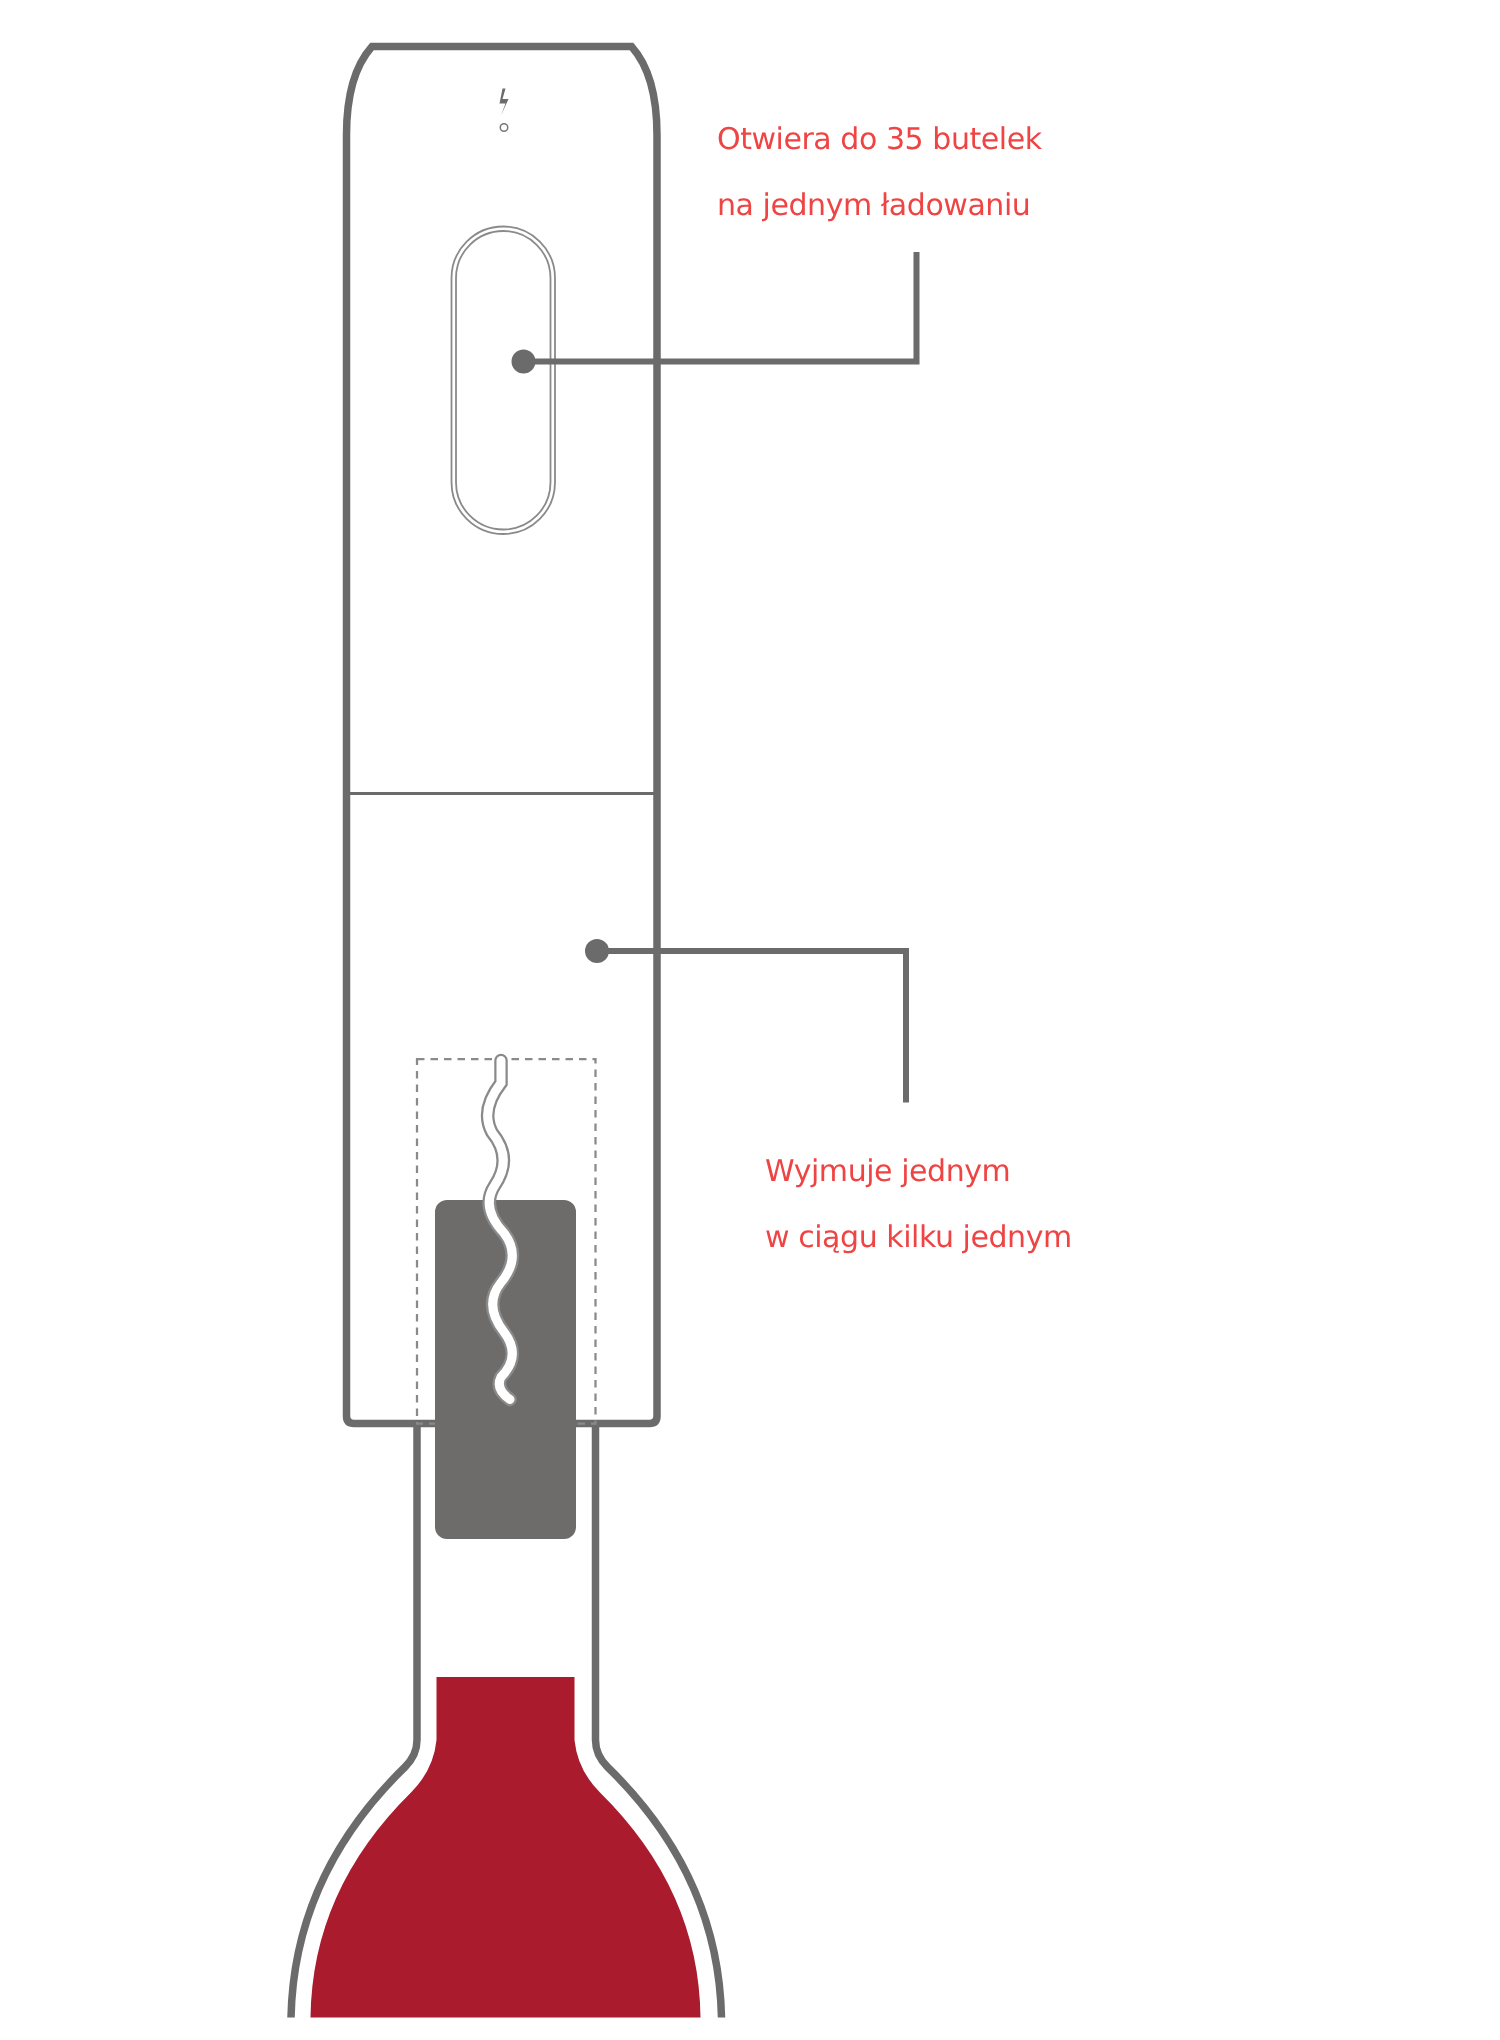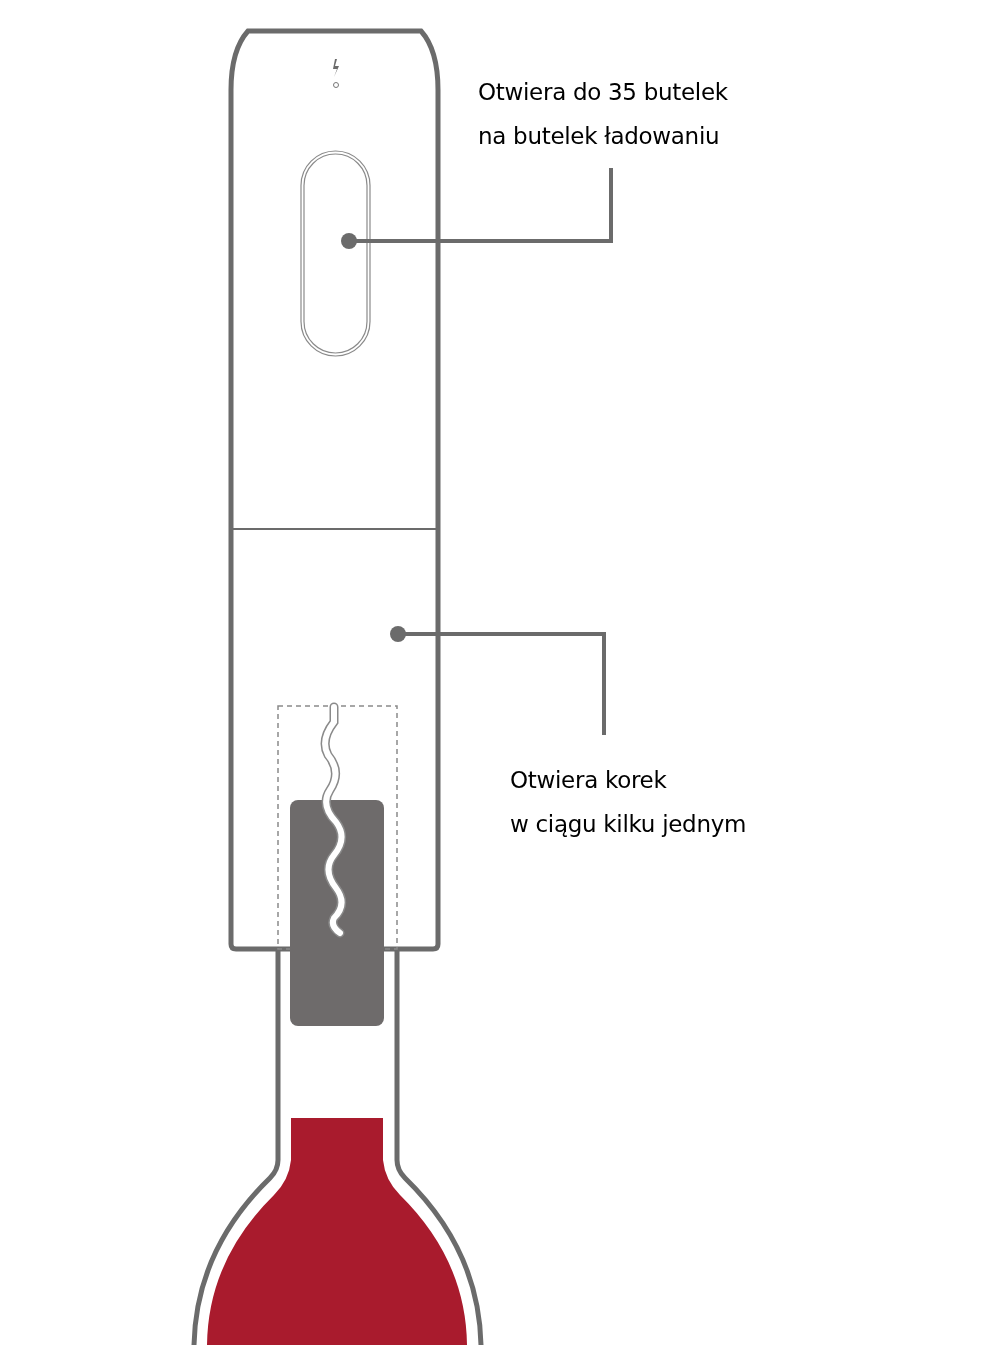--- a/index.html
+++ b/index.html
@@ -1,19 +1,19 @@
 <!DOCTYPE html>
 <html><head>
 <meta charset="utf-8">
 <style>
   html, body { margin: 0; padding: 0; background: #ffffff; }
   body { width: 1000px; height: 1360px; position: relative; overflow: hidden;
          font-family: "DejaVu Sans", sans-serif; }
   svg.diagram { position: absolute; left: 0; top: 0; }
-  .label { position: absolute; color: #000000; font-size: 23px; line-height: 44px;
+  .label { position: absolute; color: #ef4444; font-size: 20px; line-height: 44px;
            font-family: "DejaVu Sans", sans-serif; letter-spacing: -0.3px; }
   .label div { white-space: nowrap; }
 </style>
 </head>
 <body>
 
 <svg class="diagram" width="1000" height="1360" viewBox="0 0 1000 1360">
 
   <path d="M248 31 L421 31 Q438 50 438 90 L438 944 Q438 949 433 949 L236 949 Q231 949 231 944 L231 90 Q231 50 248 31 Z" fill="#ffffff" stroke="#6b6b6b" stroke-width="5"></path>
 
@@ -51,19 +51,19 @@
   <rect x="290" y="800" width="94" height="226" rx="8" fill="#6e6b6b"></rect>
 
   <g>
     <path d="M334 707 L334 722 Q320 740 328 755 Q342 772 330 790 Q320 805 336 822 Q348 838 334 855 Q322 870 336 888 Q348 904 334 918 Q330 926 340 933" fill="none" stroke="#8a8a8a" stroke-width="9" stroke-linecap="round"></path>
     <path d="M334 707 L334 722 Q320 740 328 755 Q342 772 330 790 Q320 805 336 822 Q348 838 334 855 Q322 870 336 888 Q348 904 334 918 Q330 926 340 933" fill="none" stroke="#ffffff" stroke-width="6" stroke-linecap="round"></path>
   </g>
 </svg>
 
 <div class="label" style="left:478px; top:70px;">
   <div>Otwiera do 35 butelek</div>
-  <div>na butelek ładowaniu</div>
+  <div>na jednym ładowaniu</div>
 </div>
 
 <div class="label" style="left:510px; top:758px;">
-  <div>Otwiera korek</div>
+  <div>Wyjmuje jednym</div>
   <div>w ciągu kilku jednym</div>
 </div>
 
 </body></html>

